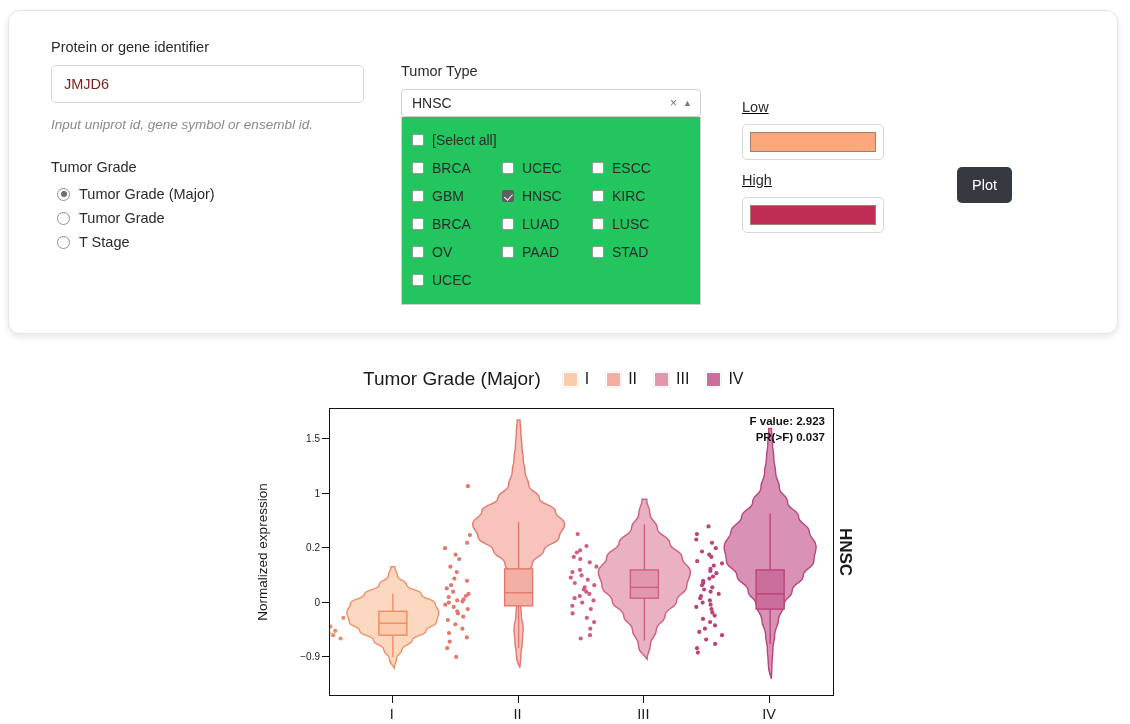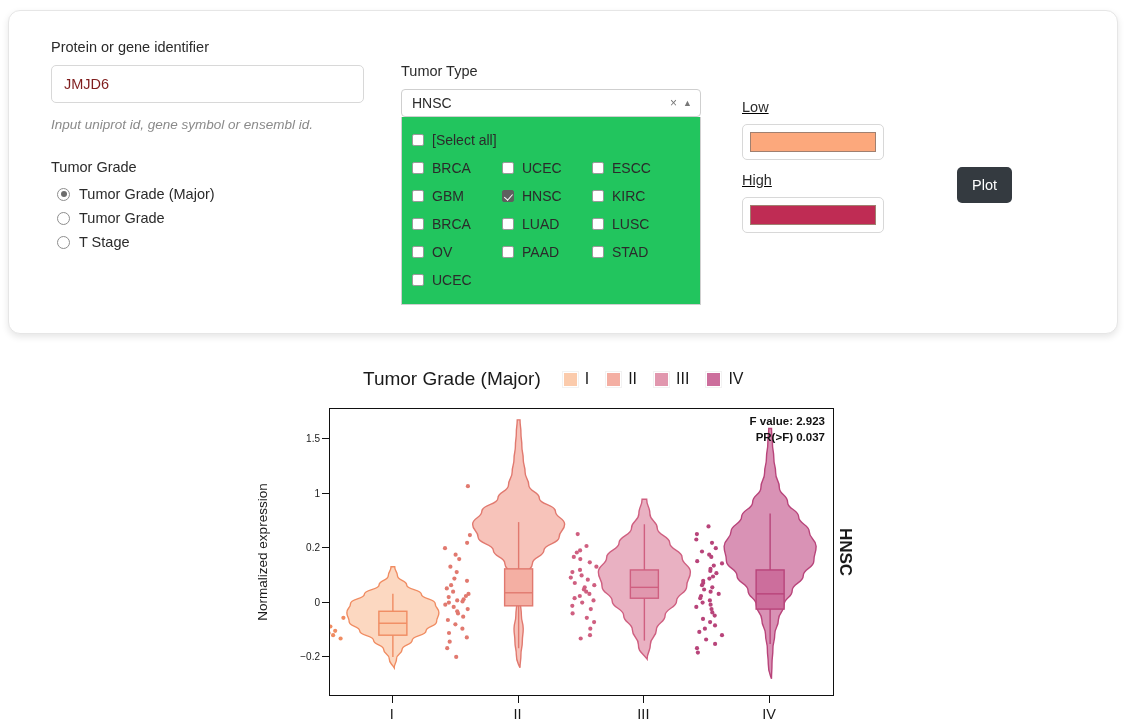--- a/index.html
+++ b/index.html
@@ -373,21 +373,21 @@
         </div>
       </div>
   </div>
 
   <div class="ylab">Normalized expression</div>
   <div class="ytick-holder" id="ytick-holder">
       <div class="ytick" style="top: 98.4487px;">1.5</div>
       <div class="ytick" style="top: 152.821px;">1</div>
       <div class="ytick" style="top: 207.194px;">0.2</div>
       <div class="ytick" style="top: 261.567px;">0</div>
-      <div class="ytick" style="top: 315.939px;">−0.2</div>
+      <div class="ytick" style="top: 315.939px;">−0.9</div>
     </div>
   <div id="ymarks">
       <div class="ytick-mark" style="top: 98.4487px;"></div>
       <div class="ytick-mark" style="top: 152.821px;"></div>
       <div class="ytick-mark" style="top: 207.194px;"></div>
       <div class="ytick-mark" style="top: 261.567px;"></div>
       <div class="ytick-mark" style="top: 315.939px;"></div>
     </div>
 
   <div class="panel">

